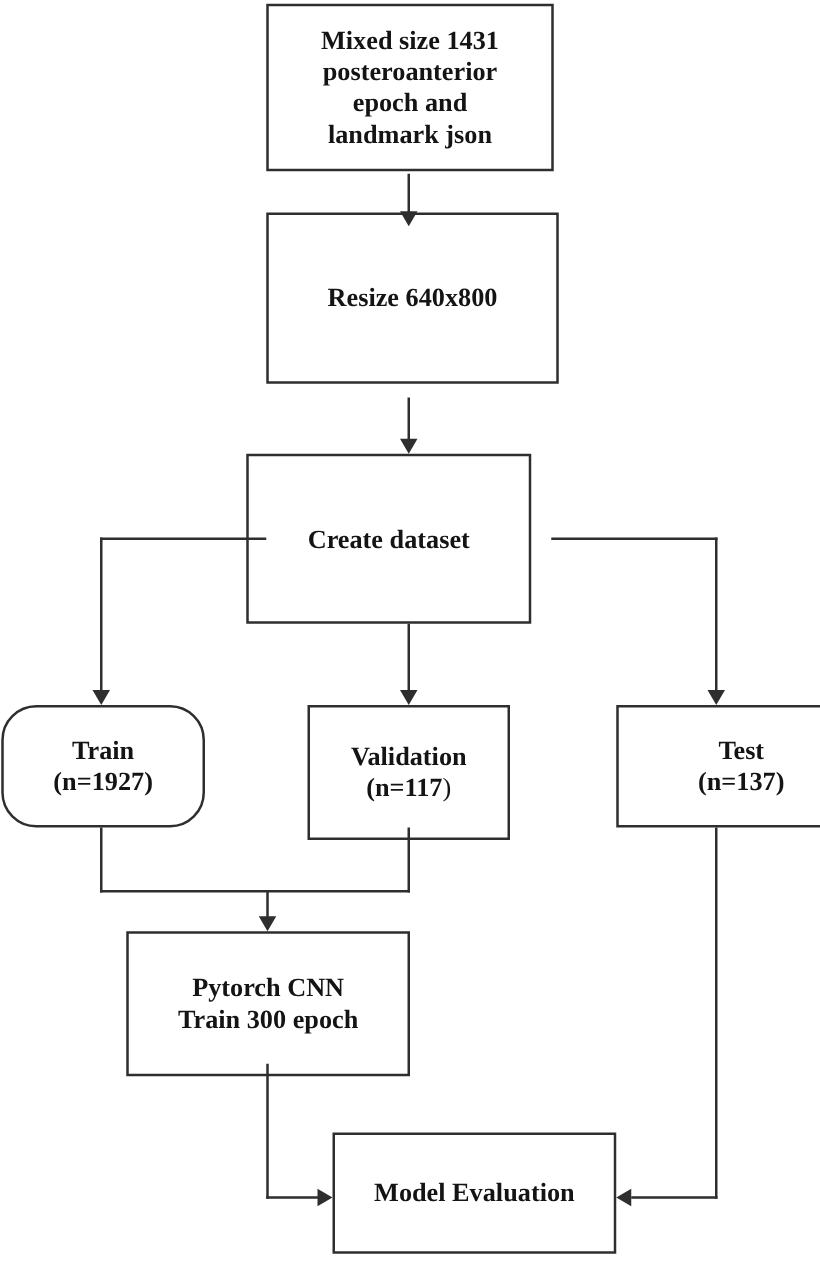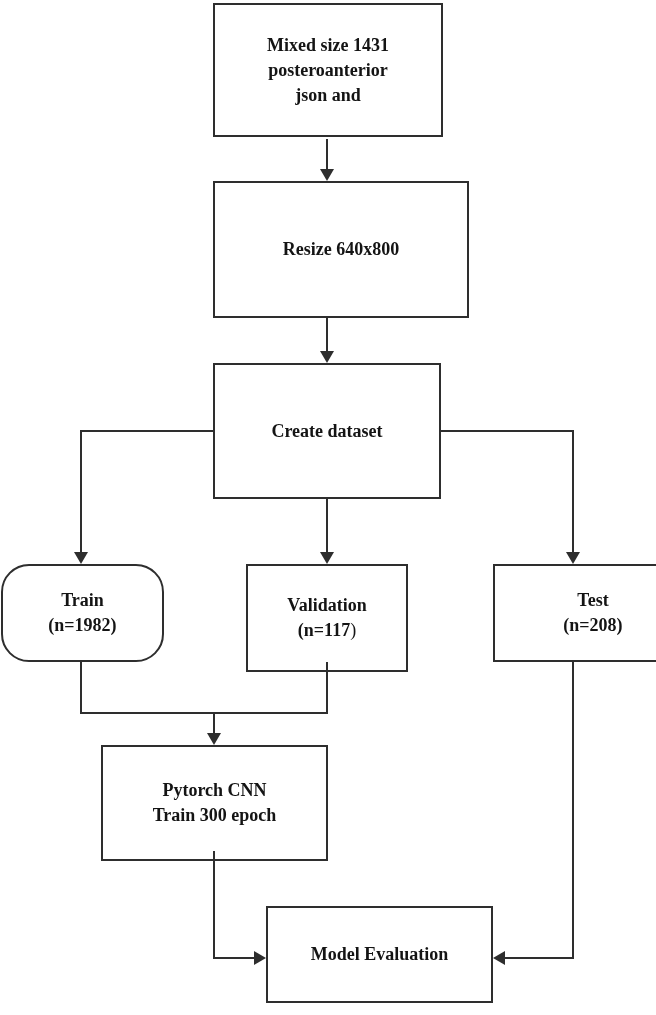--- a/index.html
+++ b/index.html
@@ -20,26 +20,26 @@
   .node{
     position:absolute;
     box-sizing:border-box;
     border:2.5px solid var(--line);
     background:var(--bg);
     display:flex;
     flex-direction:column;
     align-items:center;
     justify-content:center;
     text-align:center;
-    font-size:18px;
+    font-size:21px;
     line-height:25px;
   }
   .node-a{left:213px;top:3px;width:230px;height:134px;}
-  .node-b{left:213px;top:181px;width:256px;height:137px;}
-  .node-c{left:213px;top:363px;width:228px;height:136px;}
+  .node-b{left:213px;top:170px;width:234px;height:137px;}
+  .node-c{left:197px;top:363px;width:228px;height:136px;}
   .node-d{left:1px;top:564px;width:163px;height:98px;border-radius:28px;}
   .node-e{left:246px;top:564px;width:162px;height:108px;}
   .node-f{left:493px;top:564px;width:180px;height:98px;padding-left:20px;}
   .node-g{left:101px;top:745px;width:227px;height:116px;}
   .node-h{left:266px;top:906px;width:227px;height:97px;text-align:center;}
   .vline,.hline{position:absolute;background:var(--line);}
   .vline{width:2px;}
   .hline{height:2px;}
   .arr{position:absolute;width:0;height:0;}
   .arr-down{border-left:7px solid transparent;border-right:7px solid transparent;border-top:12px solid var(--line);}
@@ -48,44 +48,45 @@
   .thin-paren{font-weight:400;}
 </style>
 </head>
 <body>
 
 <div class="canvas">
 
   <div class="node node-a">
     <div>Mixed size 1431</div>
     <div>posteroanterior</div>
-    <div>json and</div>
+    <div>epoch and</div>
+    <div>landmark json</div>
   </div>
 
   <div class="node node-b">
     <div>Resize 640x800</div>
   </div>
 
   <div class="node node-c">
     <div>Create dataset</div>
   </div>
 
   <div class="node node-d">
     <div>Train</div>
-    <div>(n=1982)</div>
+    <div>(n=1927)</div>
   </div>
 
   <div class="node node-e">
     <div>Validation</div>
     <div><span>(n=117</span><span class="thin-paren">)</span></div>
   </div>
 
   <div class="node node-f">
     <div>Test</div>
-    <div>(n=208)</div>
+    <div>(n=137)</div>
   </div>
 
   <div class="node node-g">
     <div>Pytorch CNN</div>
     <div>Train 300 epoch</div>
   </div>
 
   <div class="node node-h">
     <div>Model Evaluation</div>
   </div>

